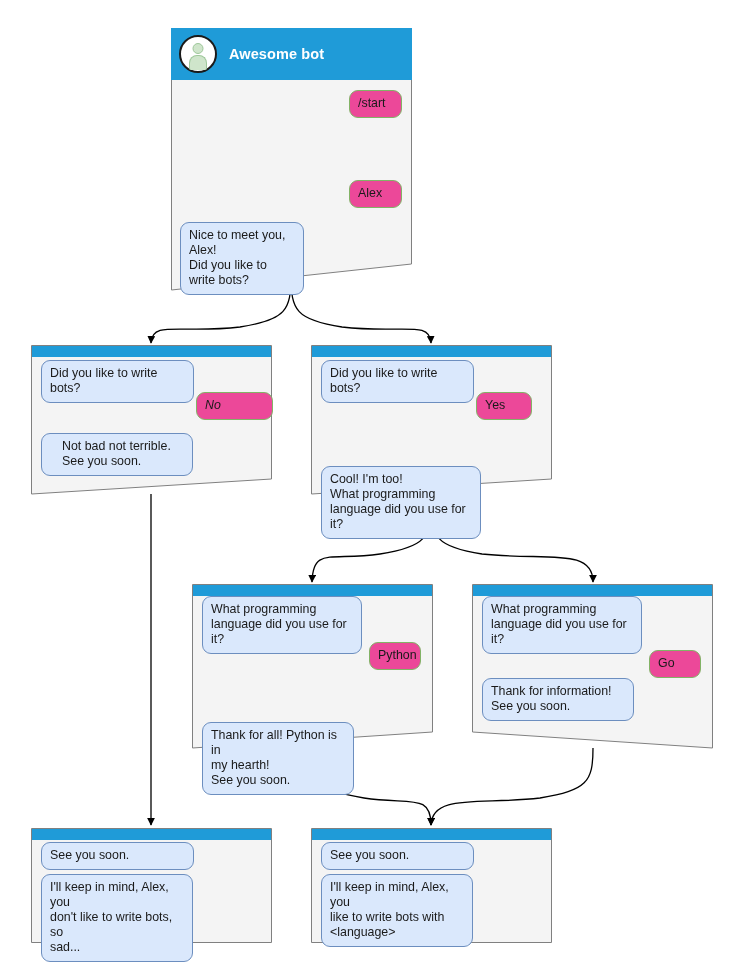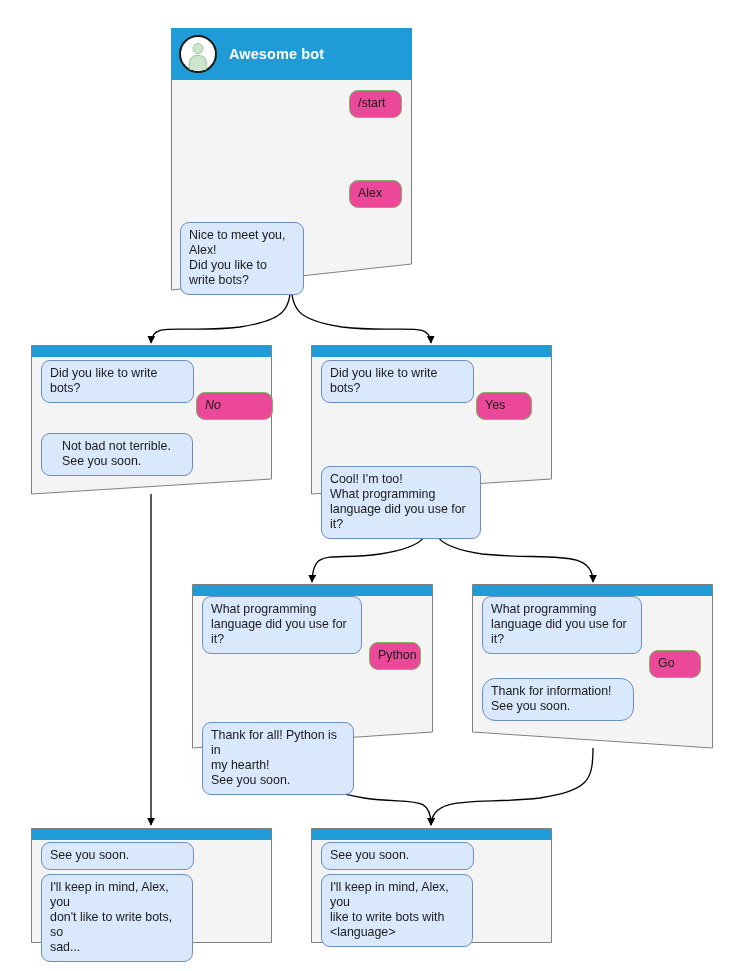--- a/index.html
+++ b/index.html
@@ -202,21 +202,21 @@
 
   <div class="card" style="left:472px; top:584px; width:241px; height:165px;">
     <svg class="card-shape" viewBox="0 0 241 165" preserveAspectRatio="none">
       <path d="M 0.5,0.5 L 240.5,0.5 L 240.5,164 L 0.5,148 Z" fill="#f4f4f4" stroke="#808080" stroke-width="1"></path>
     </svg>
     <div class="top-bar" style="left:1px; top:1px; width:239px;"></div>
 
     <div class="bubble bot" style="left:10px; top:12px; width:160px;">What programming
 language did you use for it?</div>
     <div class="bubble user" style="left:177px; top:58px; width:52px;margin-top:8px;">Go</div>
-    <div class="bubble bot" style="left:10px; top:94px; width:152px;border-radius:13px;">Thank for information!
+    <div class="bubble bot" style="left:10px; top:94px; width:152px;">Thank for information!
 See you soon.</div>
   </div>
 
   <div class="card" style="left:31px; top:828px; width:241px; height:115px;">
     <svg class="card-shape" viewBox="0 0 241 115" preserveAspectRatio="none">
       <path d="M 0.5,0.5 L 240.5,0.5 L 240.5,114.5 L 0.5,114.5 Z" fill="#f4f4f4" stroke="#808080" stroke-width="1"></path>
     </svg>
     <div class="top-bar" style="left:1px; top:1px; width:239px;"></div>
 
     <div class="bubble bot" style="left:10px; top:14px; width:153px;">See you soon.</div>

